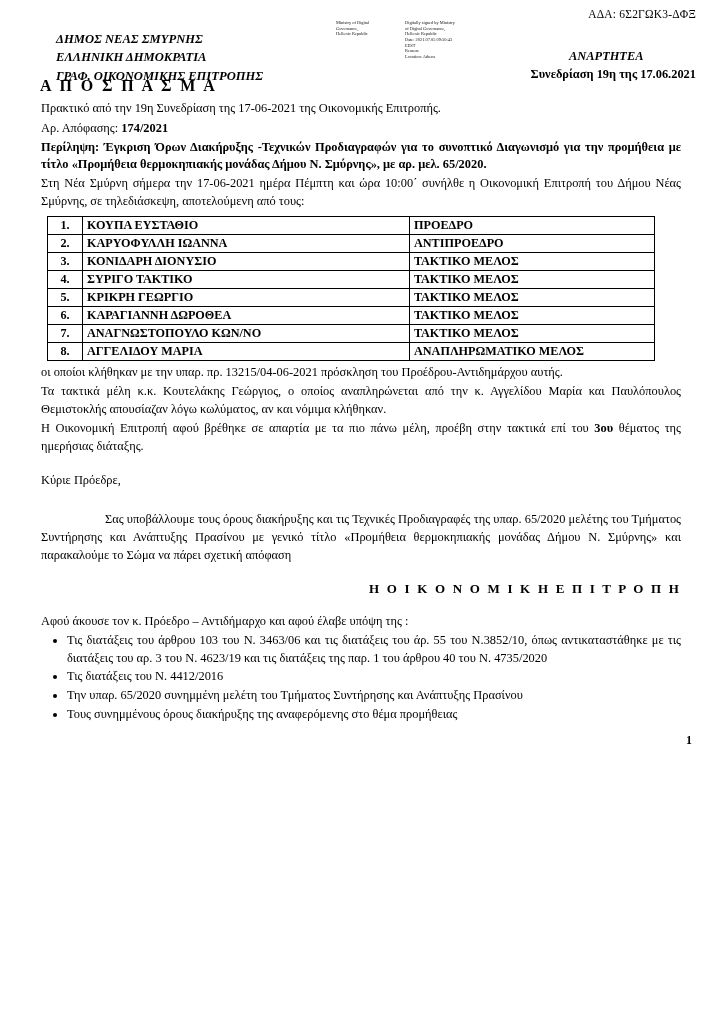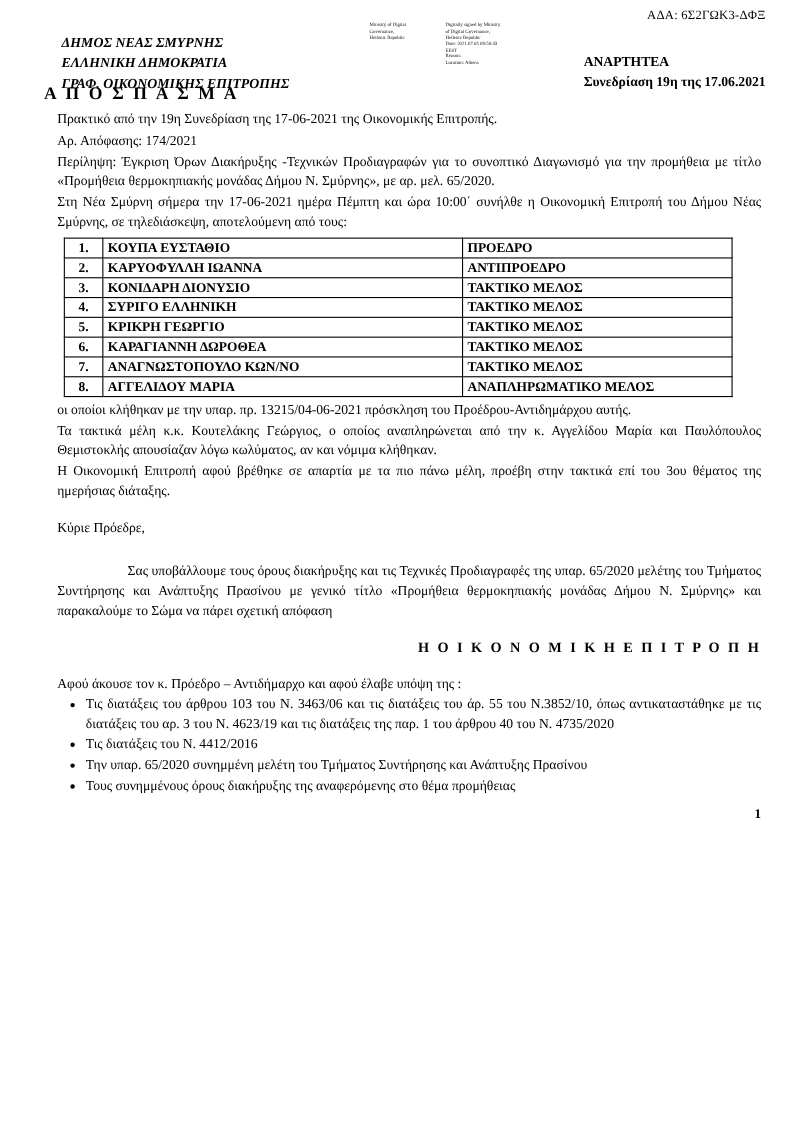--- a/index.html
+++ b/index.html
@@ -68,48 +68,49 @@
     font-style: italic;
   }
   .header-right {
     font-weight: bold;
     font-size: 12.4px;
     line-height: 1.45;
     text-align: right;
     padding-top: 18px;
   }
   .header-right .anartitea {
-    text-align: left;
+    text-align: center;
     padding-right: 14px;
+    font-style: italic;
   }
   .apospasma {
     position: absolute;
     top: 77px;
     left: 0;
     width: 724px;
     text-align: left;
     font-weight: bold;
     font-size: 16px;
     letter-spacing: 2.4px;
     padding-left: 40px;
     box-sizing: border-box;
   }
   .body {
     position: absolute;
     top: 100px;
-    left: 52px;
+    left: 41px;
     width: 640px;
     font-size: 12.4px;
     line-height: 1.42;
   }
   .body p {
     margin: 0 0 2px 0;
     text-align: justify;
   }
-  .b { font-weight: normal; }
+  .b { font-weight: bold; }
   table.members {
     border-collapse: collapse;
     width: 608px;
     margin: 5px 0 3px 6px;
     font-size: 12.2px;
   }
   table.members td {
     border: 1px solid #000;
     padding: 1px 4px;
     font-weight: bold;
@@ -211,21 +212,21 @@
           <td class="name">ΚΑΡΥΟΦΥΛΛΗ ΙΩΑΝΝΑ</td>
           <td class="role">ΑΝΤΙΠΡΟΕΔΡΟ</td>
         </tr>
         <tr>
           <td class="num">3.</td>
           <td class="name">ΚΟΝΙΔΑΡΗ ΔΙΟΝΥΣΙΟ</td>
           <td class="role">ΤΑΚΤΙΚΟ ΜΕΛΟΣ</td>
         </tr>
         <tr>
           <td class="num">4.</td>
-          <td class="name">ΣΥΡΙΓΟ ΕΛΛΗΝΙΚΗ</td>
+          <td class="name">ΣΥΡΙΓΟ ΤΑΚΤΙΚΟ</td>
           <td class="role">ΤΑΚΤΙΚΟ ΜΕΛΟΣ</td>
         </tr>
         <tr>
           <td class="num">5.</td>
           <td class="name">ΚΡΙΚΡΗ ΓΕΩΡΓΙΟ</td>
           <td class="role">ΤΑΚΤΙΚΟ ΜΕΛΟΣ</td>
         </tr>
         <tr>
           <td class="num">6.</td>
           <td class="name">ΚΑΡΑΓΙΑΝΝΗ ΔΩΡΟΘΕΑ</td>

